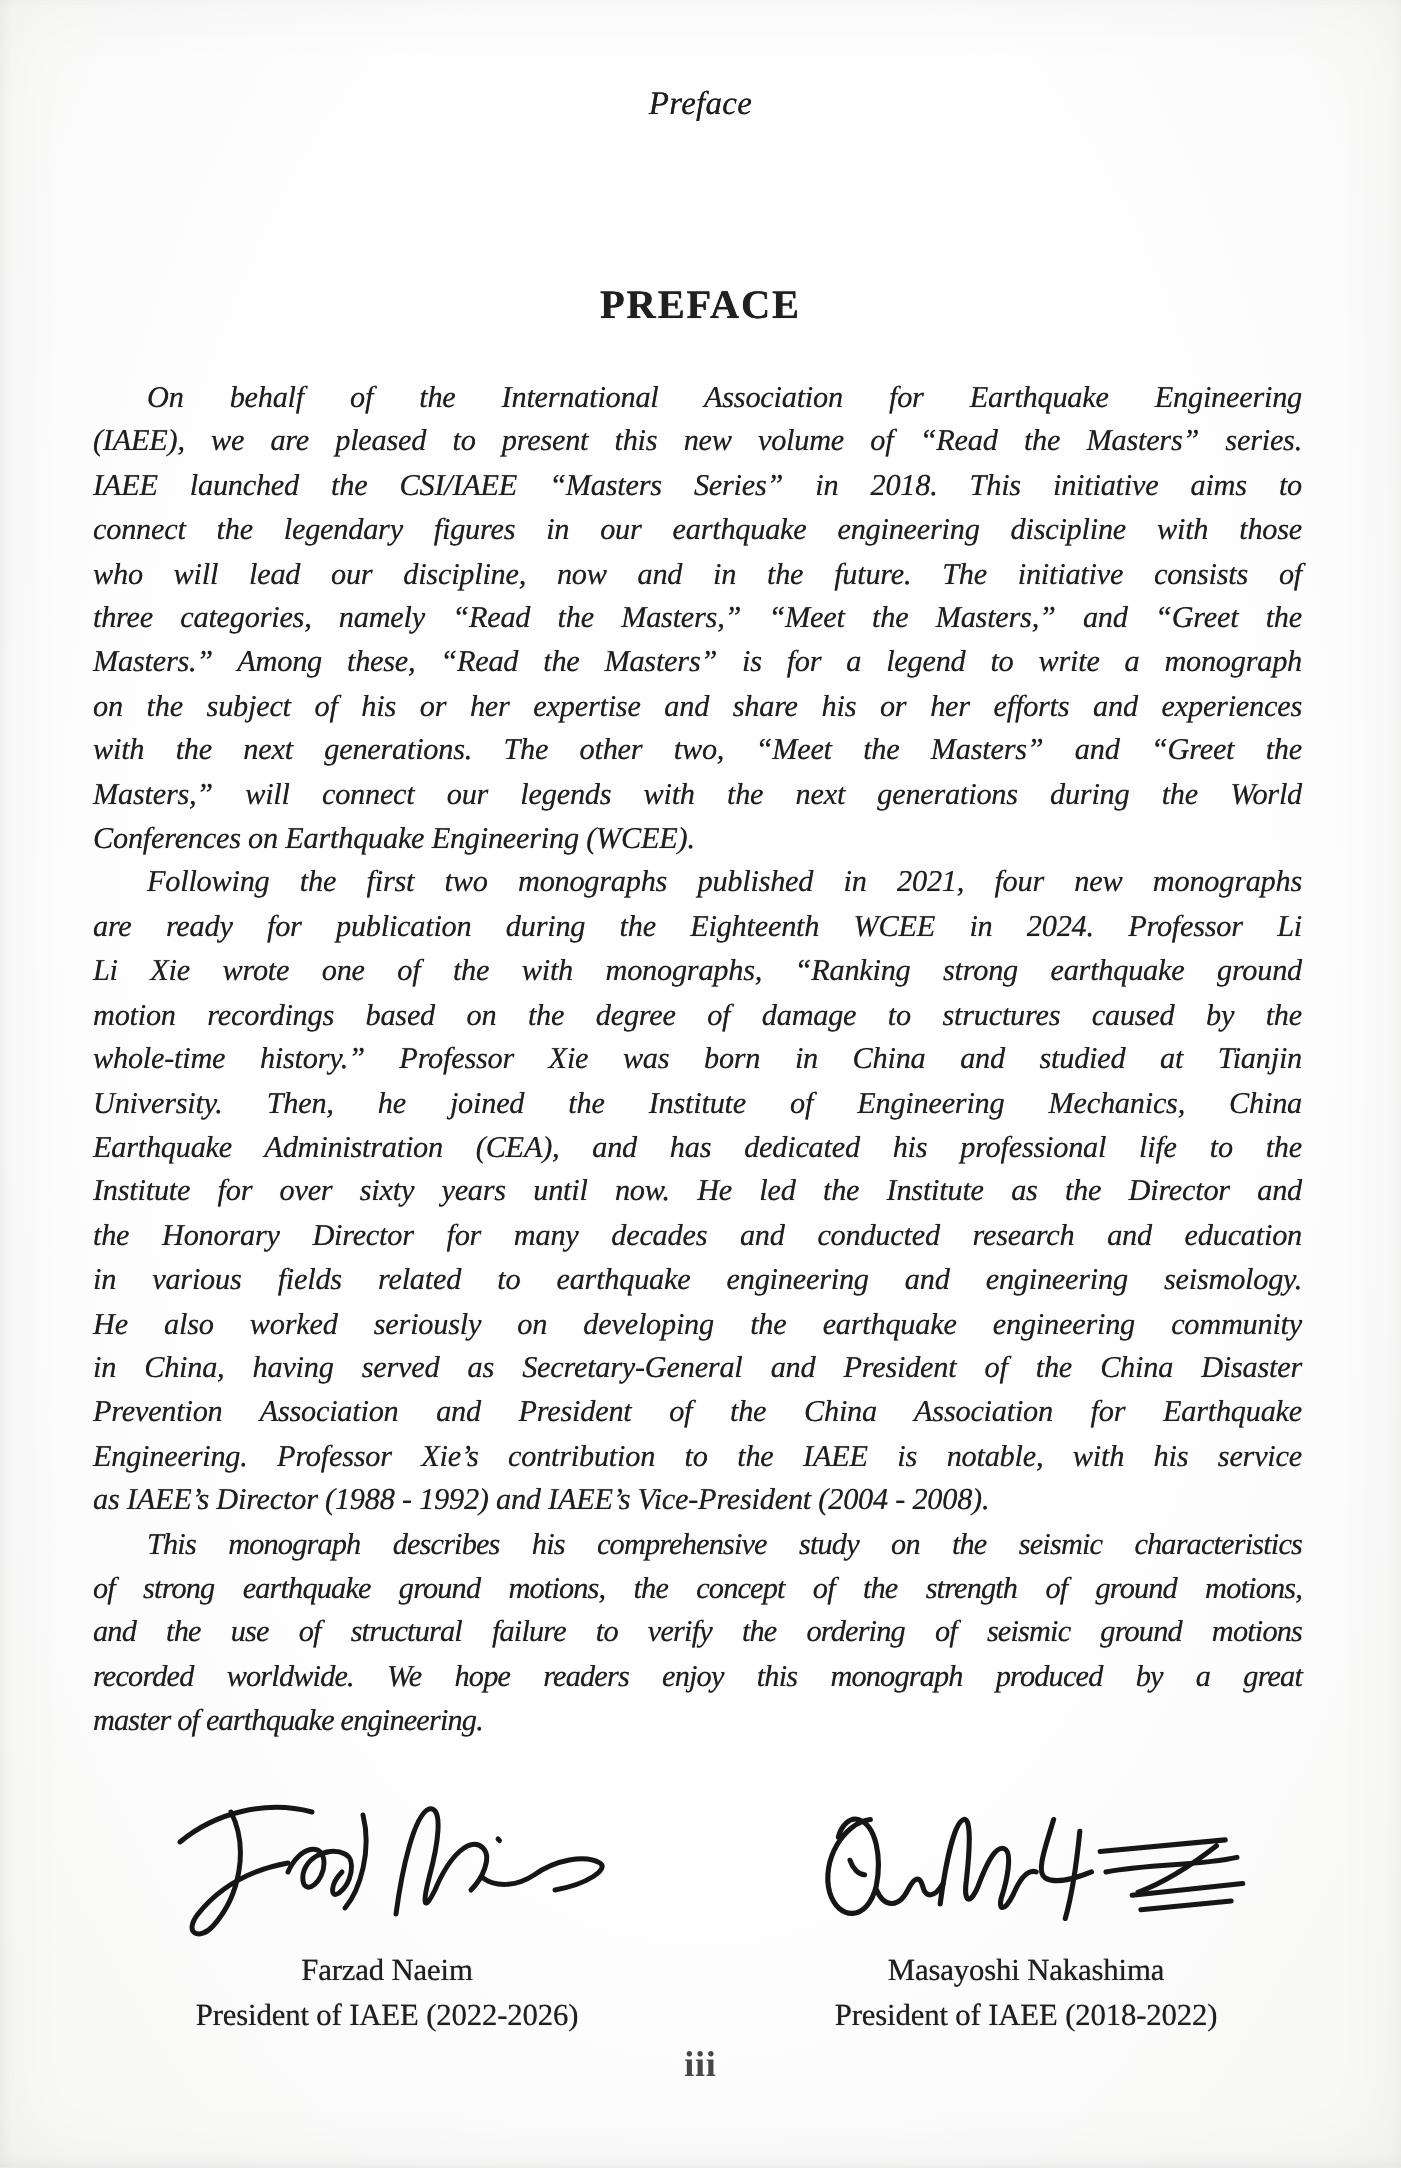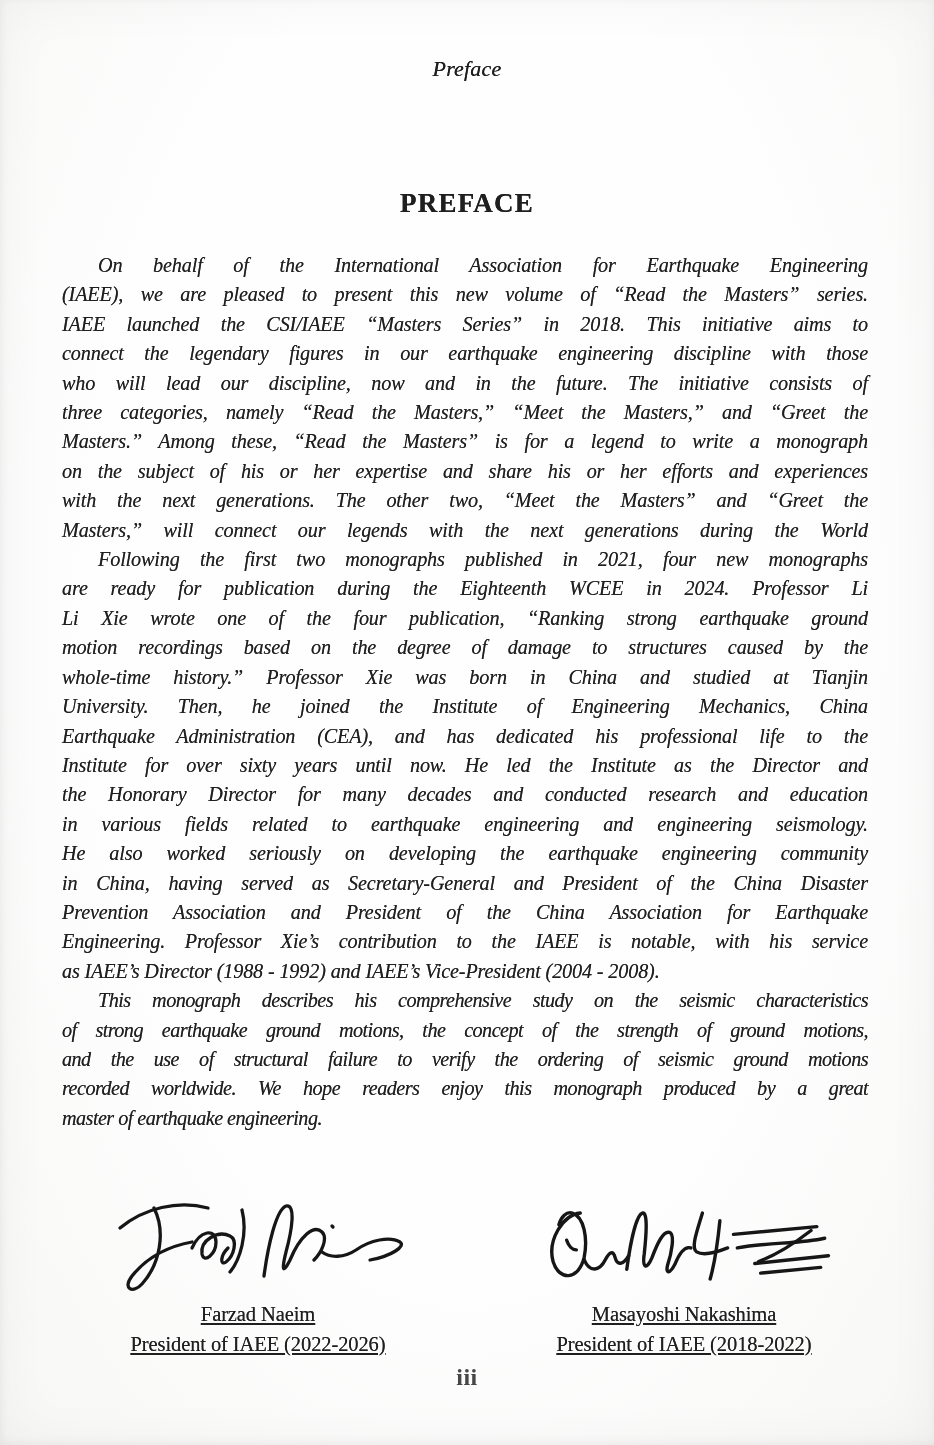--- a/index.html
+++ b/index.html
@@ -39,21 +39,21 @@
     white-space:normal;
     font-style:italic;
   }
   .line.first{text-indent:36px;}
   .line.last{text-align-last:left;}
   .paragraph:nth-child(3) .line{letter-spacing:-0.55px;}
   .signatures{
     position:absolute;top:1186px;left:0;width:100%;height:180px;
   }
   .sig-block{
-    position:absolute;top:0;display:flex;flex-direction:column;align-items:center;text-decoration:underline;
+    position:absolute;top:0;display:flex;flex-direction:column;align-items:center;
   }
   .sig-block.left{left:88px;width:340px;}
   .sig-block.right{left:509px;width:350px;}
   .sig-art{height:110px;width:100%;display:flex;align-items:flex-end;justify-content:center;}
   .sig-art svg{display:block;}
   .sig-name,.sig-title{
     font-size:20.5px;line-height:29.5px;text-align:center;
     text-shadow:0 0 .5px rgba(0,0,0,.7);
     letter-spacing:-0.1px;
   }
@@ -79,25 +79,26 @@
         <div class="line first">On behalf of the International Association for Earthquake Engineering</div>
         <div class="line">(IAEE), we are pleased to present this new volume of “Read the Masters” series.</div>
         <div class="line">IAEE launched the CSI/IAEE “Masters Series” in 2018. This initiative aims to</div>
         <div class="line">connect the legendary figures in our earthquake engineering discipline with those</div>
         <div class="line">who will lead our discipline, now and in the future. The initiative consists of</div>
         <div class="line">three categories, namely “Read the Masters,” “Meet the Masters,” and “Greet the</div>
         <div class="line">Masters.” Among these, “Read the Masters” is for a legend to write a monograph</div>
         <div class="line">on the subject of his or her expertise and share his or her efforts and experiences</div>
         <div class="line">with the next generations. The other two, “Meet the Masters” and “Greet the</div>
         <div class="line">Masters,” will connect our legends with the next generations during the World</div>
+        <div class="line last">Conferences on Earthquake Engineering (WCEE).</div>
       </div>
       <div class="paragraph">
         <div class="line first">Following the first two monographs published in 2021, four new monographs</div>
         <div class="line">are ready for publication during the Eighteenth WCEE in 2024. Professor Li</div>
-        <div class="line">Li Xie wrote one of the four publication, “Ranking strong earthquake ground</div>
+        <div class="line">Li Xie wrote one of the with monographs, “Ranking strong earthquake ground</div>
         <div class="line">motion recordings based on the degree of damage to structures caused by the</div>
         <div class="line">whole-time history.” Professor Xie was born in China and studied at Tianjin</div>
         <div class="line">University. Then, he joined the Institute of Engineering Mechanics, China</div>
         <div class="line">Earthquake Administration (CEA), and has dedicated his professional life to the</div>
         <div class="line">Institute for over sixty years until now. He led the Institute as the Director and</div>
         <div class="line">the Honorary Director for many decades and conducted research and education</div>
         <div class="line">in various fields related to earthquake engineering and engineering seismology.</div>
         <div class="line">He also worked seriously on developing the earthquake engineering community</div>
         <div class="line">in China, having served as Secretary-General and President of the China Disaster</div>
         <div class="line">Prevention Association and President of the China Association for Earthquake</div>

